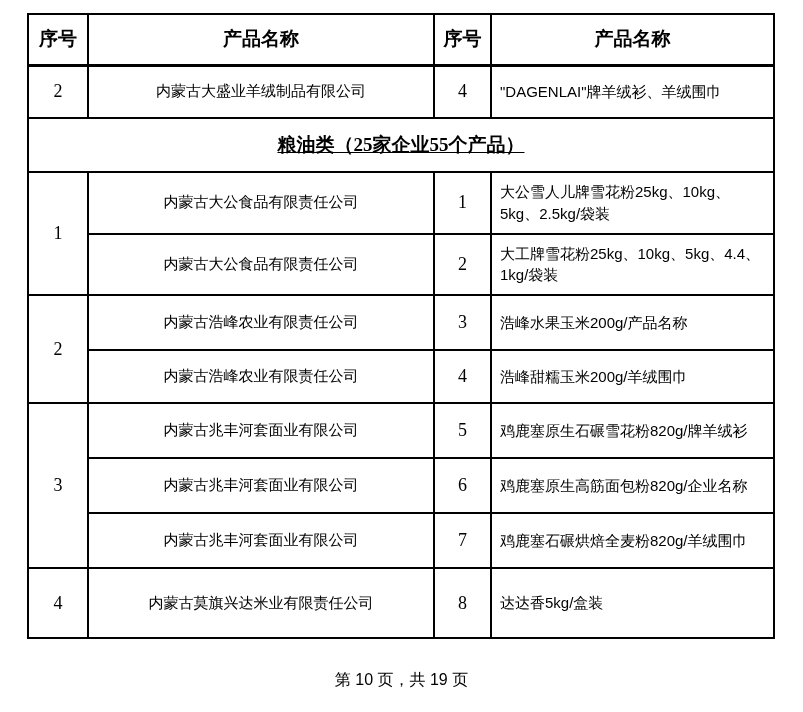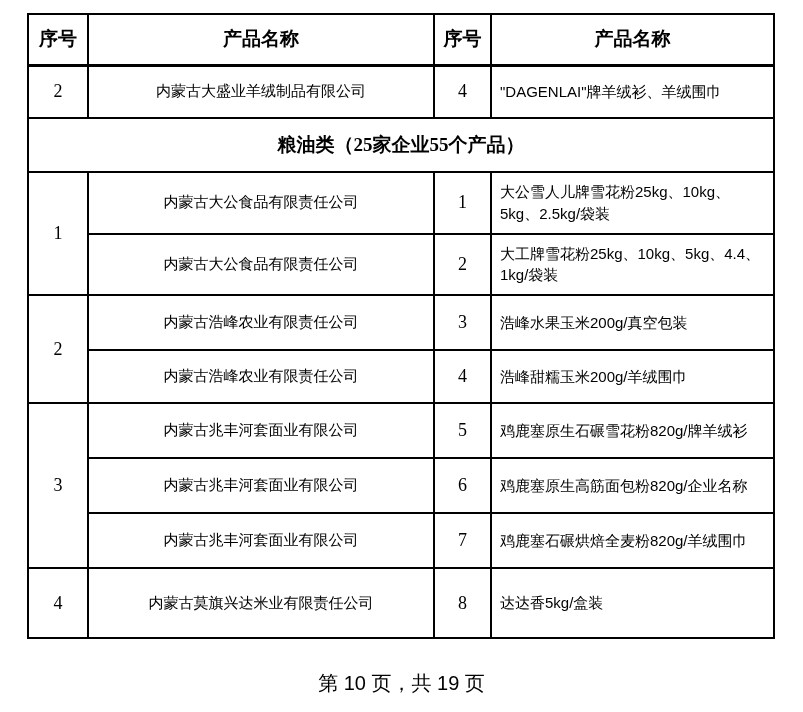--- a/index.html
+++ b/index.html
@@ -31,21 +31,21 @@
   }
   
   .col-seq1 { width: 60px; }
   .col-company { width: 346px; }
   .col-seq2 { width: 57px; }
   .col-product { width: 283px; }
 
   
   .r-header  { height: 51px; }
   .r-a       { height: 53px; }
-  .r-section { height: 54px; }
+  .r-section { height: 54px; text-decoration: underline; }
   .r-g1a { height: 60px; }
   .r-g1b { height: 56px; }
   .r-g2a { height: 55px; }
   .r-g2b { height: 53px; }
   .r-g3a { height: 55px; }
   .r-g3b { height: 55px; }
   .r-g3c { height: 55px; }
   .r-4   { height: 70px; }
 
   
@@ -81,21 +81,21 @@
     text-align: center;
     font-weight: bold;
     font-size: 19px;
   }
   .page-footer {
     position: absolute;
     left: 0;
     top: 670px;
     width: 803px;
     text-align: center;
-    font-size: 20px;
+    font-size: 16px;
     font-family: "Liberation Sans", "DejaVu Sans", "Liberation Serif", serif;
   }
 </style>
 </head>
 <body>
 
 <table class="doc-table">
   <colgroup>
     <col class="col-seq1">
     <col class="col-company">
@@ -131,21 +131,21 @@
   <tr class="r-g1b">
     <td class="c-company">内蒙古大公食品有限责任公司</td>
     <td class="c-seq">2</td>
     <td class="c-product">大工牌雪花粉25kg、10kg、5kg、4.4、1kg/袋装</td>
   </tr>
 
   <tr class="r-g2a">
     <td class="c-seq" rowspan="2">2</td>
     <td class="c-company">内蒙古浩峰农业有限责任公司</td>
     <td class="c-seq">3</td>
-    <td class="c-product">浩峰水果玉米200g/真空包装</td>
+    <td class="c-product">浩峰水果玉米200g/产品名称</td>
   </tr>
   <tr class="r-g2b">
     <td class="c-company">内蒙古浩峰农业有限责任公司</td>
     <td class="c-seq">4</td>
     <td class="c-product">浩峰甜糯玉米200g/羊绒围巾</td>
   </tr>
 
   <tr class="r-g3a">
     <td class="c-seq" rowspan="3">3</td>
     <td class="c-company">内蒙古兆丰河套面业有限公司</td>

